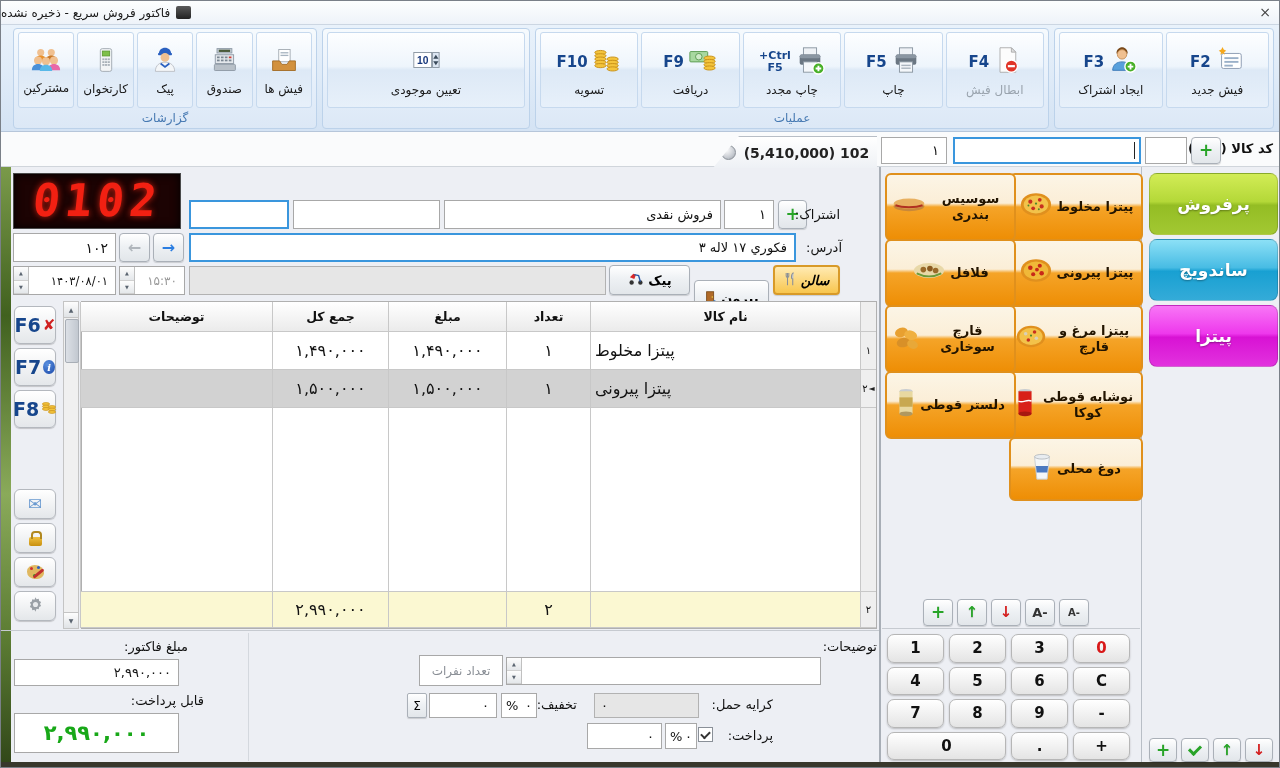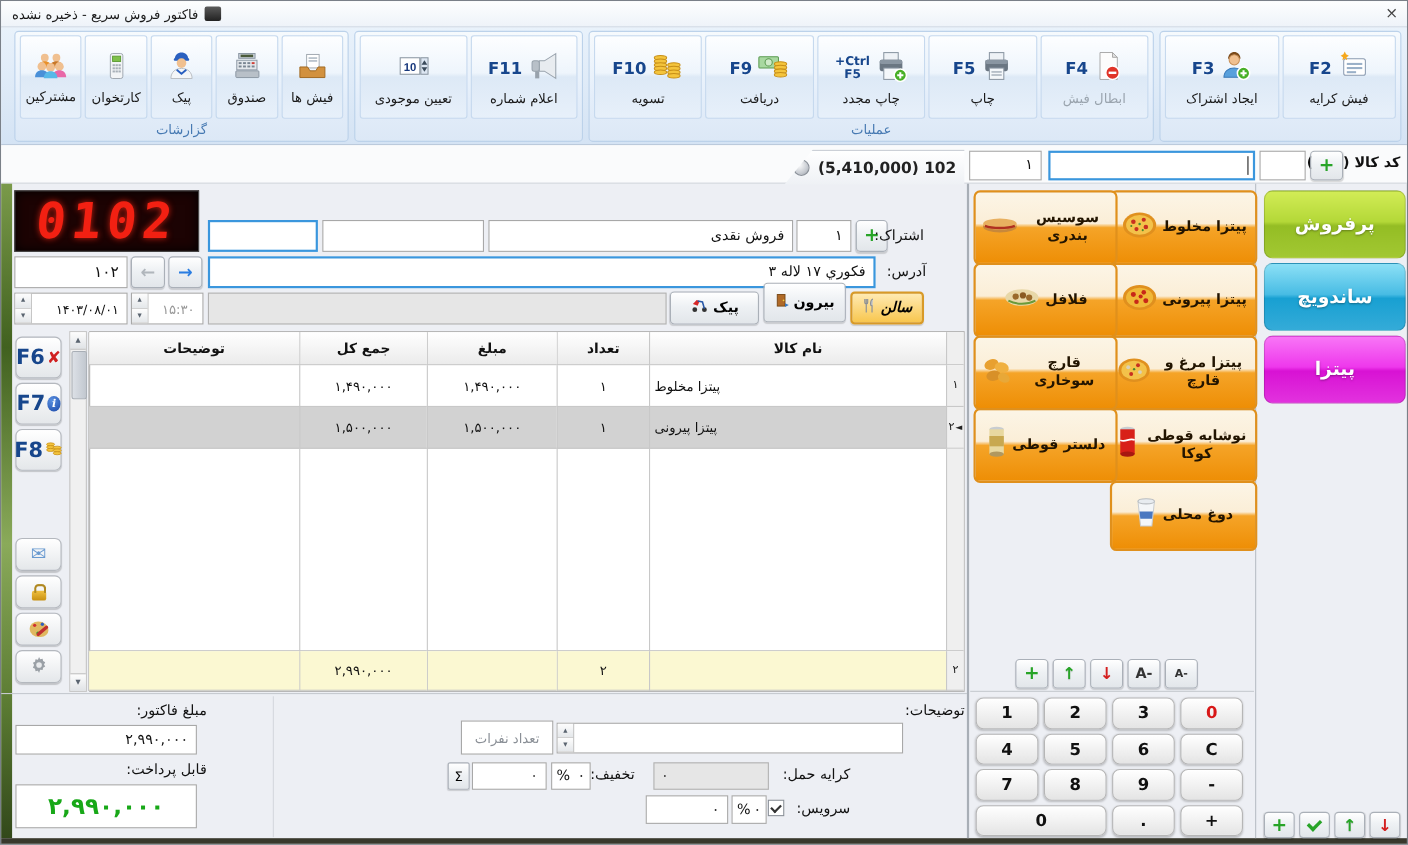--- a/index.html
+++ b/index.html
@@ -1,20 +1,20 @@
 <!DOCTYPE html>
 <html><head>
 <meta charset="utf-8">
 <style>
   html,body{margin:0;padding:0;background:#555;font-family:"DejaVu Sans",sans-serif;}
   .win{position:relative;width:1280px;height:768px;background:#edeff4;overflow:hidden;border:1px solid #7a8088;box-sizing:border-box;}
   .abs{position:absolute;box-sizing:border-box;}
   
   .titlebar{left:0;top:0;width:1280px;height:24px;background:linear-gradient(#fdfefe,#eef3f9);border-bottom:1px solid #ccd6e2;display:flex;align-items:center;}
-  .title-left{display:flex;align-items:flex-start;gap:6px;padding-left:10px;}
+  .title-left{display:flex;align-items:flex-start;gap:6px;}
   .title{font-size:12px;color:#1a1a1a;}
   .appicon{width:15px;height:13px;background:linear-gradient(#5a5a5a,#222);border-radius:2px;}
   .closebtn{position:absolute;right:10px;top:3px;font-size:14px;color:#444;cursor:default;}
   
   .ribbon{left:0;top:24px;width:1280px;height:107px;background:linear-gradient(#e9f2fb,#d4e3f4);border-bottom:1px solid #b6c6da;display:flex;gap:5px;padding:0 7px;}
   .rgroup{margin-top:3px;height:99px;display:flex;flex-direction:column;border:1px solid #bcd2ea;border-radius:4px;background:linear-gradient(#f6fafd,#e4eefa 60%,#dce8f6);}
   .rbtns{flex:1;display:flex;gap:3px;padding:3px 4px;}
   .rlabel{height:17px;text-align:center;font-size:12px;color:#4679b2;line-height:15px;}
   .rbtn{flex:1;display:flex;flex-direction:column;align-items:center;justify-content:center;gap:3px;border:1px solid #c6d9ee;border-radius:3px;background:linear-gradient(180deg,#fdfeff 0%,#eef5fc 45%,#dde9f6 50%,#e7f0fa 100%);}
   .rtop{display:flex;align-items:center;gap:4px;height:36px;}
@@ -57,21 +57,21 @@
   .lock{width:13px;height:9px;background:linear-gradient(#f0c040,#c89010);border-radius:2px;position:relative;margin-top:6px;}
   .lock::before{content:"";position:absolute;top:-6px;left:2px;width:7px;height:6px;border:2px solid #b08820;border-bottom:none;border-radius:4px 4px 0 0;}
   .palette{width:17px;height:14px;background:#e0b860;border-radius:50% 60% 45% 55%;position:relative;}
   .palette::before{content:"";position:absolute;width:3px;height:3px;border-radius:50%;background:#d03030;top:2px;left:3px;box-shadow:7px -1px 0 #3060c0,3px 7px 0 #30a030;}
   .palette::after{content:"";position:absolute;width:13px;height:3px;background:#c03030;transform:rotate(-40deg);top:7px;left:5px;border-radius:2px;}
   
   .sb{left:62px;top:300px;width:16px;height:328px;background:#f0f0f0;border:1px solid #c4c4c4;}
   .sb-btn{position:absolute;left:0;width:14px;height:15px;background:linear-gradient(#fdfdfd,#e0e3e6);border-bottom:1px solid #c4c4c4;display:flex;align-items:center;justify-content:center;font-size:6px;color:#5a6470;}
   .sb-thumb{position:absolute;left:1px;top:17px;width:12px;height:42px;background:linear-gradient(90deg,#dce0e6,#c2c8d0);border:1px solid #a8aeb6;border-radius:2px;}
   .grid{left:80px;top:300px;width:796px;height:328px;direction:rtl;display:grid;grid-template-columns:16px 270px 84px 118px 116px 192px;grid-template-rows:30px 38px 38px 1fr 36px;border:1px solid #b0b0b0;background:#fff;}
-  .c{border-left:1px solid #c8c8c8;border-bottom:1px solid #c8c8c8;display:flex;align-items:center;justify-content:center;font-size:12px;color:#111;overflow:hidden;}
+  .c{border-left:1px solid #c8c8c8;border-bottom:1px solid #c8c8c8;display:flex;align-items:center;justify-content:center;font-size:16px;color:#111;overflow:hidden;}
   .c.hd{background:linear-gradient(#ffffff,#ebebeb);font-weight:bold;font-size:12.5px;}
   .c.numc{background:#efefef;font-size:10px;gap:1px;}
   .c.namec{justify-content:flex-end;padding-left:4px;padding-right:8px;}
   .c.sel{background:#d2d2d2;}
   .c.ftr{background:#fbf8d2;}
   .marker{font-size:8px;color:#222;}
   
   .hline{position:absolute;background:#c6cad0;}
   .payable{color:#18a818;font-weight:bold;font-size:21px;width:100%;text-align:center;}
   .cbx{position:absolute;width:13px;height:13px;border:1px solid #8a9098;background:#fff;display:flex;align-items:center;justify-content:center;}
@@ -111,21 +111,21 @@
           <div class="rtop">
             <span><svg width="30" height="30" viewBox="0 0 32 32">
                   <rect x="7" y="9" width="21" height="16" rx="2" fill="#fff" stroke="#8a9ab0"></rect>
                   <rect x="10" y="13" width="15" height="2" fill="#9ab0c8"></rect>
                   <rect x="10" y="17" width="15" height="2" fill="#9ab0c8"></rect>
                   <rect x="10" y="21" width="9" height="2" fill="#9ab0c8"></rect>
                   <path d="M8 2l1.3 2.7L12 6l-2.3 1.6.6 2.9L8 8.8l-2.3 1.7.6-2.9L4 6l2.7-1.3z" fill="#f6a81c"></path>
                 </svg></span>
             <span class="fkey">F2</span>
           </div>
-          <div class="rcap">فیش کرایه</div>
+          <div class="rcap">فیش جدید</div>
         </div>
         <div class="rbtn">
           <div class="rtop">
             <span><svg width="30" height="30" viewBox="0 0 32 32">
                   <path d="M9 9c0-4 3-6.5 6-6.5S21 5 21 9z" fill="#7a4a1a"></path>
                   <circle cx="15" cy="10" r="5" fill="#f0c090" stroke="#c89058"></circle>
                   <path d="M5 27c0-6 4.5-9 10-9 3 0 5.5.8 7.3 2.4L20 27z" fill="#58a0dc" stroke="#3878b8"></path>
                   <circle cx="24" cy="23" r="6" fill="#48b028" stroke="#fff" stroke-width="1.5"></circle>
                   <path d="M24 20v6M21 23h6" stroke="#fff" stroke-width="2"></path>
                 </svg></span>
@@ -219,31 +219,20 @@
         </div>
       </div>
       <div class="rlabel">عملیات</div>
     </div>
 
     <div class="rgroup" style="width:206px">
       <div class="rbtns">
         <div class="rbtn">
           <div class="rtop">
             <span><svg width="30" height="30" viewBox="0 0 32 32">
-                  <path d="M12 11h5L28 4v24l-11-7h-5z" fill="#e8ecf0" stroke="#98a2ac"></path>
-                  <rect x="5" y="11" width="7" height="10" rx="2" fill="#b8c0c8" stroke="#98a2ac"></rect>
-                  <rect x="8" y="21" width="4" height="7" fill="#98a2ac"></rect>
-                </svg></span>
-            <span class="fkey">F11</span>
-          </div>
-          <div class="rcap">اعلام شماره</div>
-        </div>
-        <div class="rbtn">
-          <div class="rtop">
-            <span><svg width="30" height="30" viewBox="0 0 32 32">
                   <rect x="3" y="8" width="19" height="16" fill="#fff" stroke="#8a96a2"></rect>
                   <text x="12.5" y="20.5" font-size="11" font-weight="bold" fill="#18387c" text-anchor="middle" font-family="sans-serif">10</text>
                   <rect x="23" y="8" width="7" height="16" fill="#dce6f2" stroke="#8a96a2"></rect>
                   <path d="M26.5 10.5l2.8 4.2h-5.6z" fill="#3a4a5a"></path>
                   <path d="M26.5 21.5l-2.8-4.2h5.6z" fill="#3a4a5a"></path>
                 </svg></span>
           </div>
           <div class="rcap">تعیین موجودی</div>
         </div>
       </div>
@@ -397,21 +386,21 @@
   <div class="field gray" style="left:188px;top:265px;width:417px;height:29px"></div>
   <div class="btn3d" style="left:608px;top:264px;width:81px;height:30px" dir="rtl">
     <span style="font-weight:bold">پیک</span>
     <span><svg width="18" height="14" viewBox="0 0 20 16">
           <circle cx="5" cy="12" r="2.5" fill="#333"></circle>
           <circle cx="15" cy="12" r="2.5" fill="#333"></circle>
           <path d="M3 6l4-4 3 1-2 5z" fill="#d82828"></path>
           <path d="M8 3l5 1 2 7" stroke="#2858a8" stroke-width="1.6" fill="none"></path>
         </svg></span>
   </div>
-  <div class="btn3d" style="left:693px;top:256px;width:75px;height:36px" dir="rtl">
+  <div class="btn3d" style="left:693px;top:279px;width:75px;height:36px" dir="rtl">
     <span style="font-weight:bold">بیرون</span>
     <span><svg width="14" height="14" viewBox="0 0 16 16">
           <rect x="3" y="2" width="8" height="12" fill="#b06a28" stroke="#7a4a18"></rect>
           <circle cx="9.5" cy="8" r="0.9" fill="#f0d040"></circle>
           <path d="M11 11l4 2-4 2z" fill="#3a7ac0"></path>
         </svg></span>
   </div>
   <div class="btn3d sel-orange" style="left:772px;top:264px;width:67px;height:30px" dir="rtl">
     <span>سالن</span>
     <span><svg width="14" height="14" viewBox="0 0 16 16">
@@ -507,21 +496,21 @@
     <div class="c ftr"></div>
   </div>
 
   <div class="hline" style="left:0;top:629px;width:878px;height:1px"></div>
   <div class="hline" style="left:247px;top:632px;width:1px;height:128px;background:#d4d8de"></div>
 
   <span class="lbl" dir="rtl" style="left:13px;top:638px;width:174px">مبلغ فاکتور:</span>
   <div class="field" style="left:13px;top:658px;width:165px;height:27px">
       <span class="fval tr">۲,۹۹۰,۰۰۰</span>
     </div>
-  <span class="lbl" dir="rtl" style="left:13px;top:692px;width:174px">قابل پرداخت:</span>
+  <span class="lbl" dir="rtl" style="left:29px;top:692px;width:174px">قابل پرداخت:</span>
   <div class="field" style="left:13px;top:712px;width:165px;height:40px">
       <span class="payable">۲,۹۹۰,۰۰۰</span>
     </div>
 
   <span class="lbl" dir="rtl" style="left:806px;top:638px;width:70px">توضیحات:</span>
   <div class="field" style="left:505px;top:656px;width:315px;height:28px">
     <span class="spin">
         <span>▲</span>
         <span>▼</span>
       </span>
@@ -540,21 +529,21 @@
       <span>۰</span>
     </div>
   <div class="field" style="left:428px;top:692px;width:68px;height:25px">
       <span class="fval tr">۰</span>
     </div>
   <div class="btn3d" style="left:406px;top:692px;width:20px;height:25px;border-radius:2px;font-size:12px">Σ</div>
 
   <span class="cbx" style="left:697px;top:726px">
       <span class="chk"></span>
     </span>
-  <span class="lbl" dir="rtl" style="left:712px;top:727px;width:60px">سرویس:</span>
+  <span class="lbl" dir="rtl" style="left:712px;top:727px;width:60px">پرداخت:</span>
   <div class="field" style="left:664px;top:722px;width:32px;height:26px;justify-content:space-between;padding:0 4px">
       <span>%</span>
       <span>۰</span>
     </div>
   <div class="field" style="left:586px;top:722px;width:75px;height:26px">
       <span class="fval tr">۰</span>
     </div>
 
   <div class="vline" style="left:878px;top:166px;width:2px;height:595px"></div>
   <div class="vline" style="left:1140px;top:166px;width:1px;height:595px;background:#b8bec6"></div>

